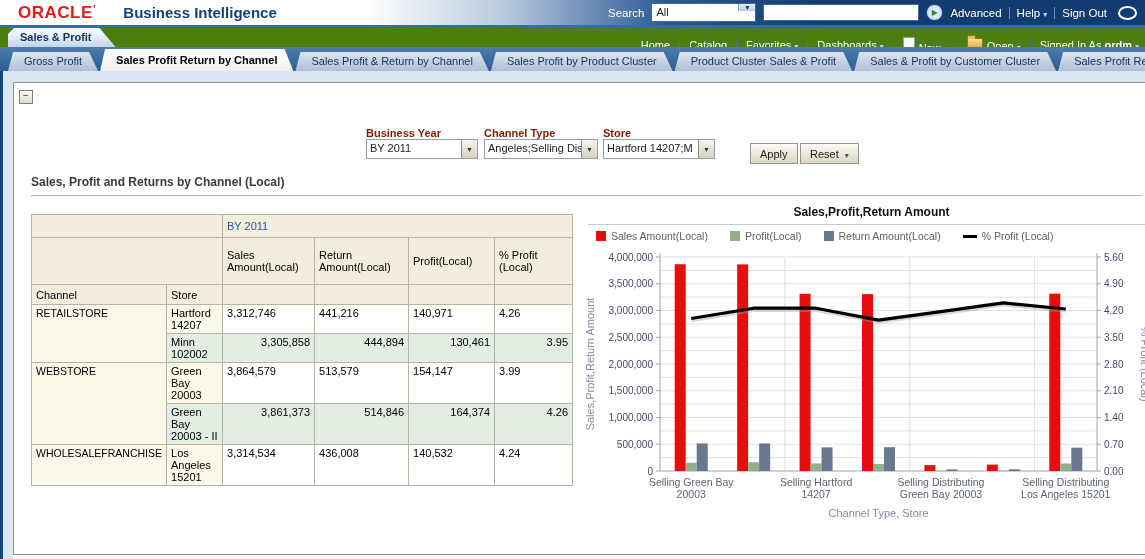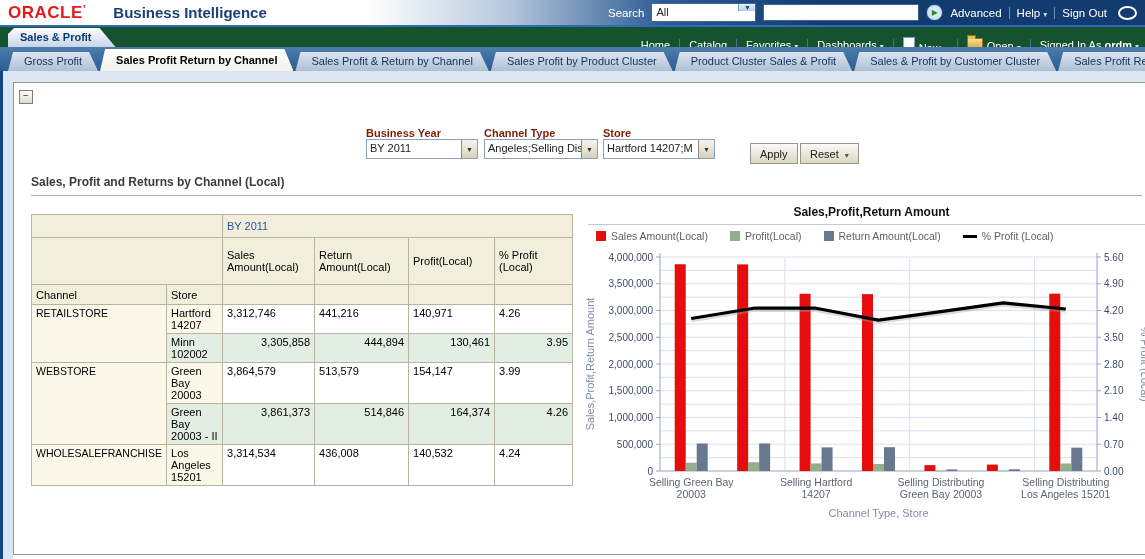--- a/index.html
+++ b/index.html
@@ -2,39 +2,39 @@
 <html><head>
 <meta charset="utf-8">
 <style>
   html,body{margin:0;padding:0;background:#e8e8e8;}
   .screen{position:relative;width:1145px;height:559px;overflow:hidden;background:#fff;
           font-family:"Liberation Sans",sans-serif;font-size:11px;color:#222;}
   
   .banner{position:absolute;left:0;top:0;width:1145px;height:25px;
     background:linear-gradient(90deg,#ffffff 0%,#ffffff 32%,#b9cadf 44%,#2d5b93 58%,#123c70 72%,#123c70 100%);
     display:flex;align-items:center;justify-content:space-between;}
-  .brand{display:flex;align-items:center;padding-left:8px;}
+  .brand{display:flex;align-items:center;padding-left:18px;}
   .oracle-logo{color:#e31b1b;font-weight:bold;font-size:17px;letter-spacing:.5px;line-height:1;}
   .oracle-mark-q{color:#e31b1b;font-weight:bold;font-size:11px;vertical-align:top;}
   .product{color:#17407a;font-weight:bold;font-size:15px;margin-left:27px;}
   .search-area{display:flex;align-items:center;gap:7px;color:#fff;padding-right:8px;font-size:11.5px;}
   .scope-select{display:flex;align-items:flex-start;background:#fff;border:1px solid #41658f;height:17px;width:103px;color:#222;}
   .scope-select .txt{flex:1;padding:2px 4px;font-size:11px;}
   .scope-select .dd{width:16px;background:linear-gradient(#e3eefa,#b6cde6);border-left:1px solid #7f9cbd;
      font-size:7px;color:#24486f;display:flex;align-items:center;justify-content:center;}
   .search-input{width:148px;height:15px;border:1px solid #41658f;font-size:11px;padding:0 3px;}
   .go-btn{width:15px;height:15px;border-radius:50%;background:radial-gradient(#f0f7fd,#b9d4ec);
      border:1px solid #28517e;color:#2f8f2f;font-size:8px;display:flex;align-items:center;justify-content:center;cursor:pointer;}
   .lnk{color:#fff;text-decoration:none;white-space:nowrap;cursor:pointer;}
   .vsep{width:1px;height:12px;background:#6f8cb0;}
   .caret{font-size:8px;margin-left:3px;color:#cdd9ea;}
   .oracle-mark{width:15px;height:10px;border:2px solid #fff;border-radius:50%;margin-left:4px;}
   .blue-line{position:absolute;left:0;top:25px;width:1145px;height:2px;background:#2e6db6;}
   
-  .navbar{position:absolute;left:0;top:27px;width:1145px;height:20px;background:#14532d;}
+  .navbar{position:absolute;left:0;top:27px;width:1145px;height:20px;background:#4d7c0f;}
   .dash-tab{position:absolute;left:8px;bottom:0;height:19px;line-height:19px;padding:0 24px 0 12px;
     background:linear-gradient(180deg,#fdfeff,#c6d5e8);color:#11386b;font-weight:bold;
     clip-path:polygon(0 100%,0 6px,6px 0,calc(100% - 16px) 0,100% 100%);cursor:pointer;}
   .nav-links{position:absolute;right:6px;top:0;height:36px;display:flex;align-items:center;gap:9px;color:#fff;}
   .nav-links .lnk{font-size:11px;}
   .nsep{width:1px;height:12px;background:#476d9d;}
   .user{font-weight:bold;}
   .new-icon{position:relative;display:inline-block;width:10px;height:13px;background:#fff;border:1px solid #8aa0bd;margin-right:4px;}
   .new-icon::after{content:"✦";position:absolute;left:-4px;bottom:-4px;color:#f3b71c;font-size:9px;}
   .folder-icon{position:relative;display:inline-block;width:14px;height:10px;margin-right:4px;

